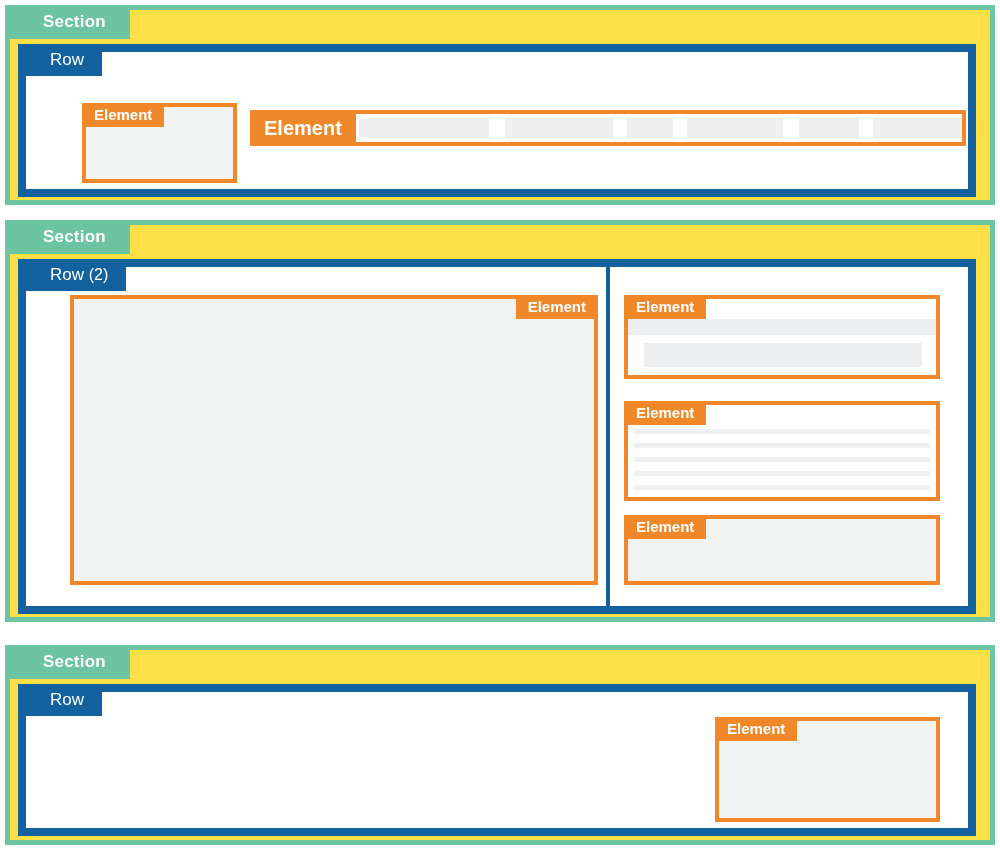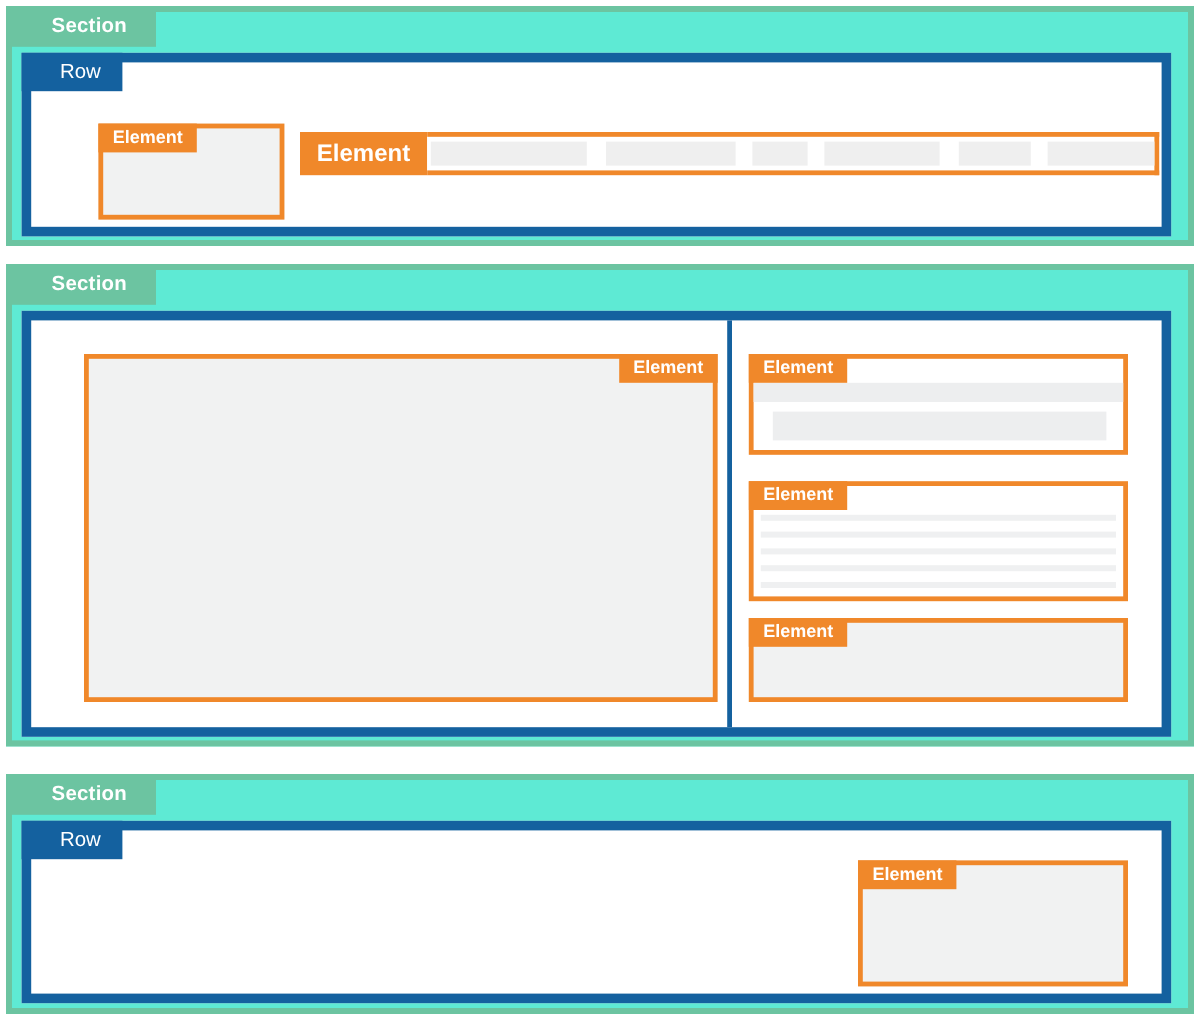--- a/index.html
+++ b/index.html
@@ -17,21 +17,21 @@
     position: relative;
     width: 1000px;
     height: 850px;
     background: #ffffff;
   }
 
   
   .section {
     position: absolute;
     border: 5px solid #6CC4A1;
-    background: #5eead4;
+    background: #fde047;
   }
   .section-tab {
     position: absolute;
     top: -5px;
     left: -5px;
     height: 34px;
     padding: 0 24px 0 38px;
     background: #6CC4A1;
     color: #ffffff;
     font-size: 17px;
@@ -168,20 +168,23 @@
           <div class="ib-seg" style="width:110px;"></div>
         </div>
       </div>
     </div>
   </div>
 
   <div class="section" style="left:5px; top:220px; width:990px; height:402px;">
     <div class="section-tab">Section</div>
 
     <div class="row" style="left:8px; top:34px; width:958px; height:355px;">
+      <div class="row-tab">
+        <span class="rt-main">Row</span>&nbsp;<span class="rt-count">(2)</span>
+      </div>
 
       <div class="col-divider" style="left:580px; top:0px; width:4px; height:339px;"></div>
 
       <div class="element" style="left:44px; top:28px; width:528px; height:290px;">
         <div class="el-tab tr">Element</div>
       </div>
 
       <div class="element" style="left:598px; top:28px; width:316px; height:84px; background:#ffffff;">
         <div class="el-tab tl">Element</div>
         <div class="shade-band" style="left:0px; top:20px; width:100%; height:16px;"></div>

